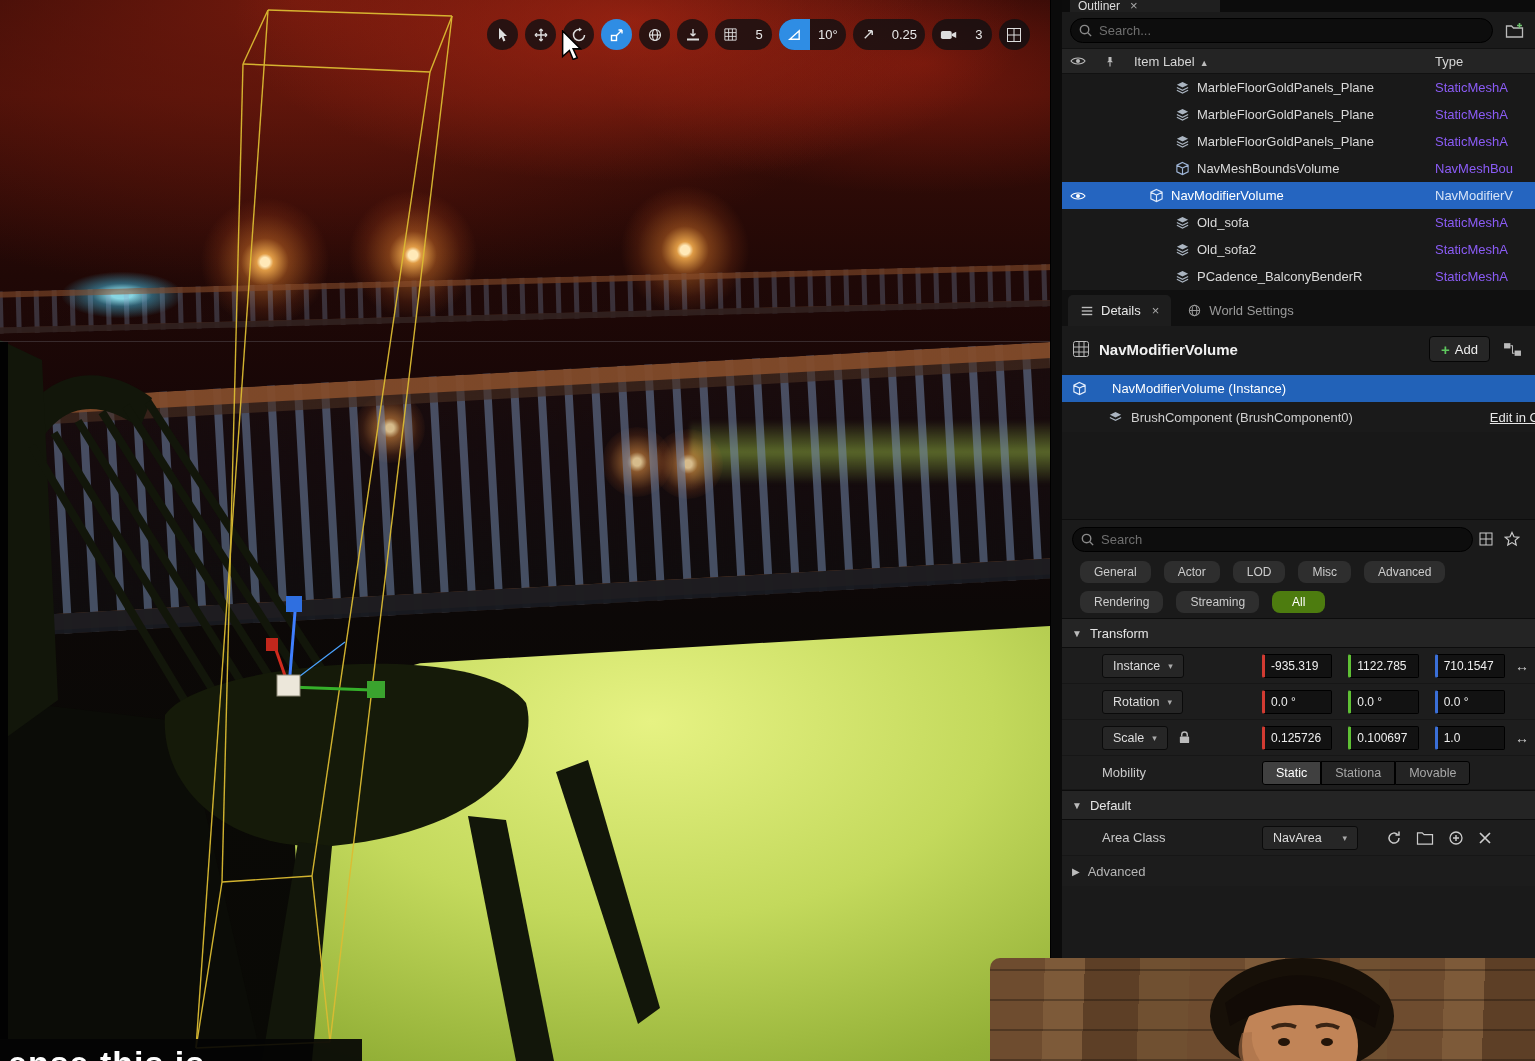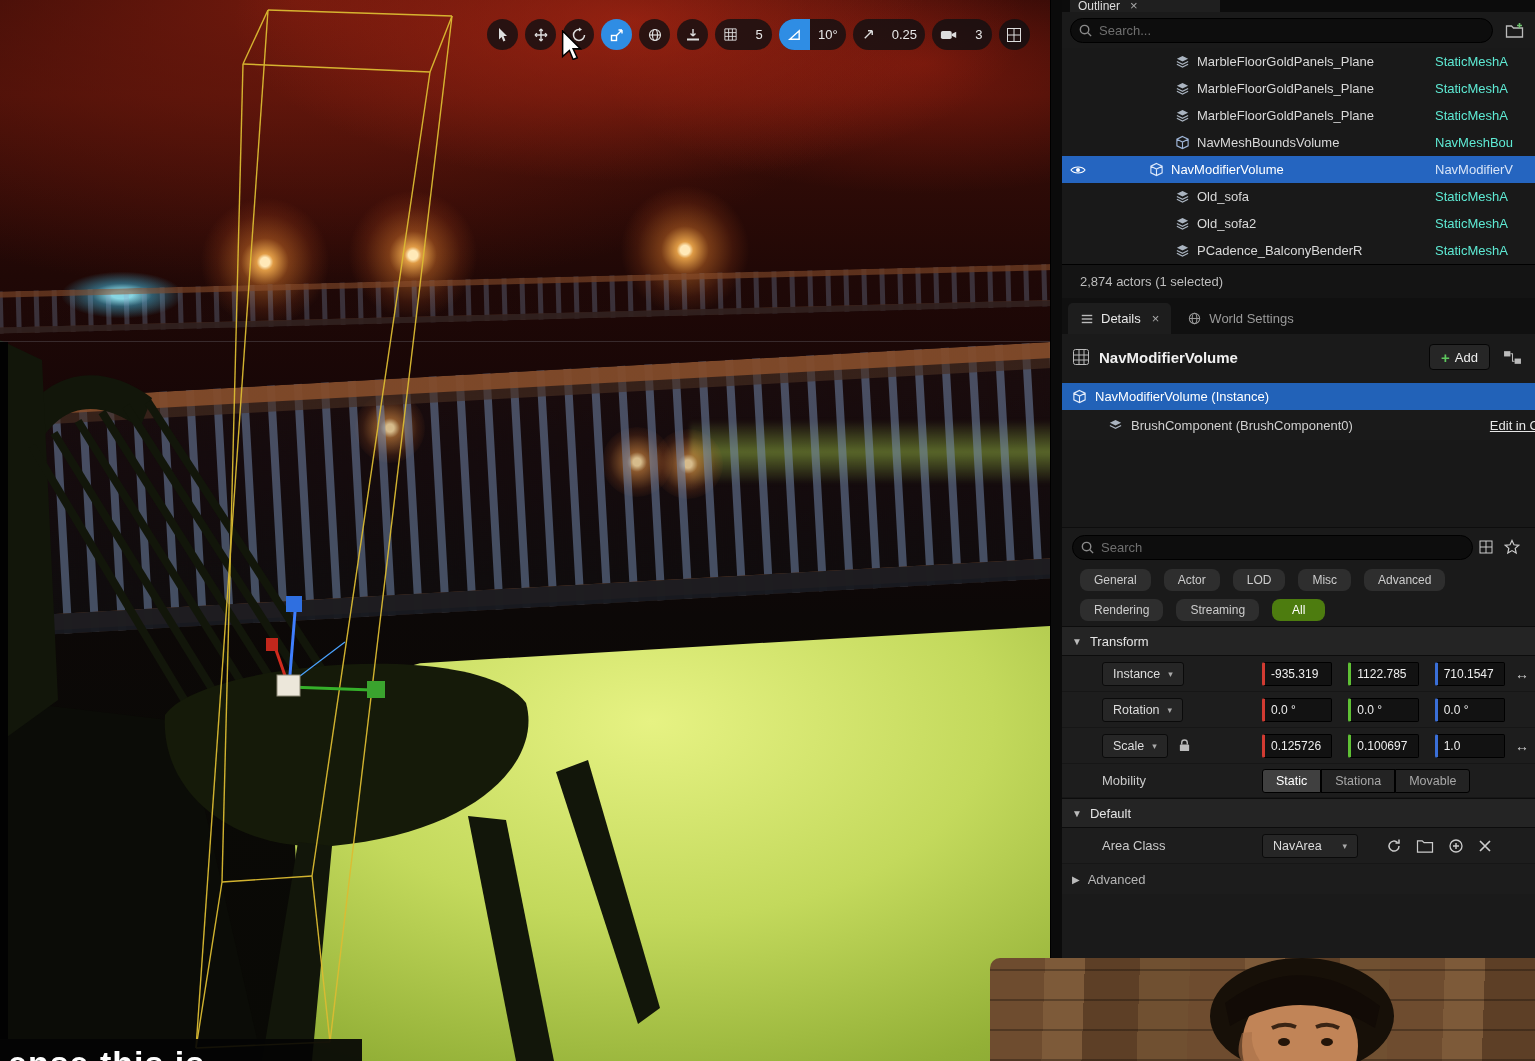--- a/index.html
+++ b/index.html
@@ -78,39 +78,39 @@
     display:flex; align-items:center; position:relative; padding-left:8px; gap:18px; color:#d6d6d6; }
   .ol-header .type-col { position:absolute; left:373px; }
   .sort-arrow { font-size:9px; color:#bbb; margin-left:5px; }
 
   .ol-rows { background:#191919; }
   .ol-row { height:27px; display:flex; align-items:center; position:relative; padding-left:8px; }
   .ol-row .row-eye { width:26px; display:flex; align-items:center; }
   .ol-row .row-indent { width:79px; }
   .ol-row .row-icon { width:22px; display:flex; align-items:center; }
   .ol-row .row-label { white-space:nowrap; overflow:hidden; max-width:235px; color:#d9d9d9; }
-  .ol-row .row-type { position:absolute; left:373px; color:#5eead4; white-space:nowrap; overflow:hidden; width:100px; }
+  .ol-row .row-type { position:absolute; left:373px; color:#8b5cf6; white-space:nowrap; overflow:hidden; width:100px; }
   .ol-row.selected { background:#2565c0; }
   .ol-row.selected .row-label { color:#fff; }
   .ol-row.selected .row-type { color:#d7e4f7; }
 
   .ol-status { height:34px; background:#141414; border-top:1px solid #000; display:flex; align-items:center; padding-left:18px; color:#bdbdbd; }
 
   .dt-tabbar { height:36px; background:#101010; display:flex; align-items:flex-end; padding-left:6px; gap:4px; }
   .dt-tab { height:31px; display:flex; align-items:center; gap:7px; padding:0 12px; border-radius:5px 5px 0 0; font-size:13px; }
   .dt-tab.active { background:#1d1d1d; color:#e8e8e8; }
   .dt-tab.inactive { color:#9a9a9a; }
   .tab-close { color:#aaa; font-size:13px; margin-left:4px; }
 
   .dt-header { height:46px; display:flex; align-items:center; padding:0 10px; gap:9px; background:#1a1a1a; }
   .dt-title { font-size:15px; font-weight:700; color:#f0f0f0; flex:1; white-space:nowrap; overflow:hidden; }
   .add-btn { height:26px; background:#262626; border:1px solid #050505; border-radius:4px; display:flex; align-items:center; gap:5px; padding:0 11px; color:#eee; }
   .add-plus { color:#5ec75e; font-size:15px; font-weight:700; }
 
-  .dt-instance { height:27px; margin-top:3px; background:#2262b8; display:flex; align-items:center; gap:8px; padding-left:10px; color:#fff; }
+  .dt-instance { height:27px; margin-top:3px; background:#2262b8; display:flex; align-items:center; gap:25px; padding-left:10px; color:#fff; }
   .dt-component { height:30px; display:flex; align-items:center; gap:8px; padding-left:46px; position:relative; overflow:hidden; }
   .edit-link { position:absolute; right:-4px; color:#e8e8e8; text-decoration:underline; white-space:nowrap; }
   .dt-blank { height:88px; background:#181818; border-bottom:1px solid #0d0d0d; }
 
   .dt-search-row { height:38px; display:flex; align-items:center; padding:0 10px; }
 
   .filters { padding:1px 10px 3px 18px; display:flex; gap:13px; height:30px; align-items:center; }
   .chip { height:22px; background:#2e2e2e; border-radius:8px; display:flex; align-items:center; padding:0 14px; color:#ccc; font-size:12px; }
   .chip.blue { background:#4d7c0f; color:#fff; padding:0 20px; }
 
@@ -338,20 +338,32 @@
       <input class="search-input" placeholder="Search..." style="">
     </div>
     <div class="iconbtn">
       <svg class="icon" width="19" height="16" viewBox="0 0 18 16">
           <path d="M1 4 h5 l2 2 h9 v9 H1 Z" fill="none" stroke="#bbb" stroke-width="1.3"></path>
           <path d="M14 1 v5 M11.5 3.5 h5" stroke="#6fbf6f" stroke-width="1.6"></path>
         </svg>
     </div>
   </div>
 
+  <div class="ol-header">
+    <svg class="icon" width="16" height="12" viewBox="0 0 16 12">
+        <path d="M1 6 C4 2 12 2 15 6 C12 10 4 10 1 6 Z" fill="none" stroke="#bbb" stroke-width="1.2"></path>
+        <circle cx="8" cy="6" r="2" fill="#bbb"></circle>
+      </svg>
+    <svg class="icon" width="12" height="15" viewBox="0 0 16 16">
+        <path d="M6 2 h4 v5 l2 2 H4 l2-2 Z" fill="#bbb"></path>
+        <line x1="8" y1="9" x2="8" y2="14.5" stroke="#bbb" stroke-width="1.5"></line>
+      </svg>
+    <span><span>Item Label</span><span class="sort-arrow">▲</span></span>
+    <span class="type-col">Type</span>
+  </div>
 
   <div class="ol-rows">
     <div class="ol-row">
       <span class="row-eye"></span>
         <span class="row-indent"></span>
       <span class="row-icon">
           <svg class="icon" width="15" height="15" viewBox="0 0 16 16">
             <path d="M8 2 L14 5 8 8 2 5 Z" fill="#aab4c0"></path>
             <path d="M2 8 L8 11 14 8 M2 11 L8 14 14 11" fill="none" stroke="#aab4c0" stroke-width="1.2"></path>
           </svg>
@@ -441,23 +453,20 @@
           <svg class="icon" width="15" height="15" viewBox="0 0 16 16">
             <path d="M8 2 L14 5 8 8 2 5 Z" fill="#aab4c0"></path>
             <path d="M2 8 L8 11 14 8 M2 11 L8 14 14 11" fill="none" stroke="#aab4c0" stroke-width="1.2"></path>
           </svg>
         </span>
       <span class="row-label">PCadence_BalconyBenderR</span>
       <span class="row-type">StaticMeshA</span>
     </div>
   </div>
 
-  <div class="ol-status">
-    <span>2,874 actors (1 selected)</span>
-  </div>
 
   <div class="dt-tabbar">
     <div class="dt-tab active">
       <svg class="icon" width="14" height="14" viewBox="0 0 16 16">
           <g stroke="#bbb" stroke-width="1.6">
             <line x1="2" y1="4" x2="14" y2="4"></line>
             <line x1="2" y1="8" x2="14" y2="8"></line>
             <line x1="2" y1="12" x2="14" y2="12"></line>
           </g>
         </svg>

